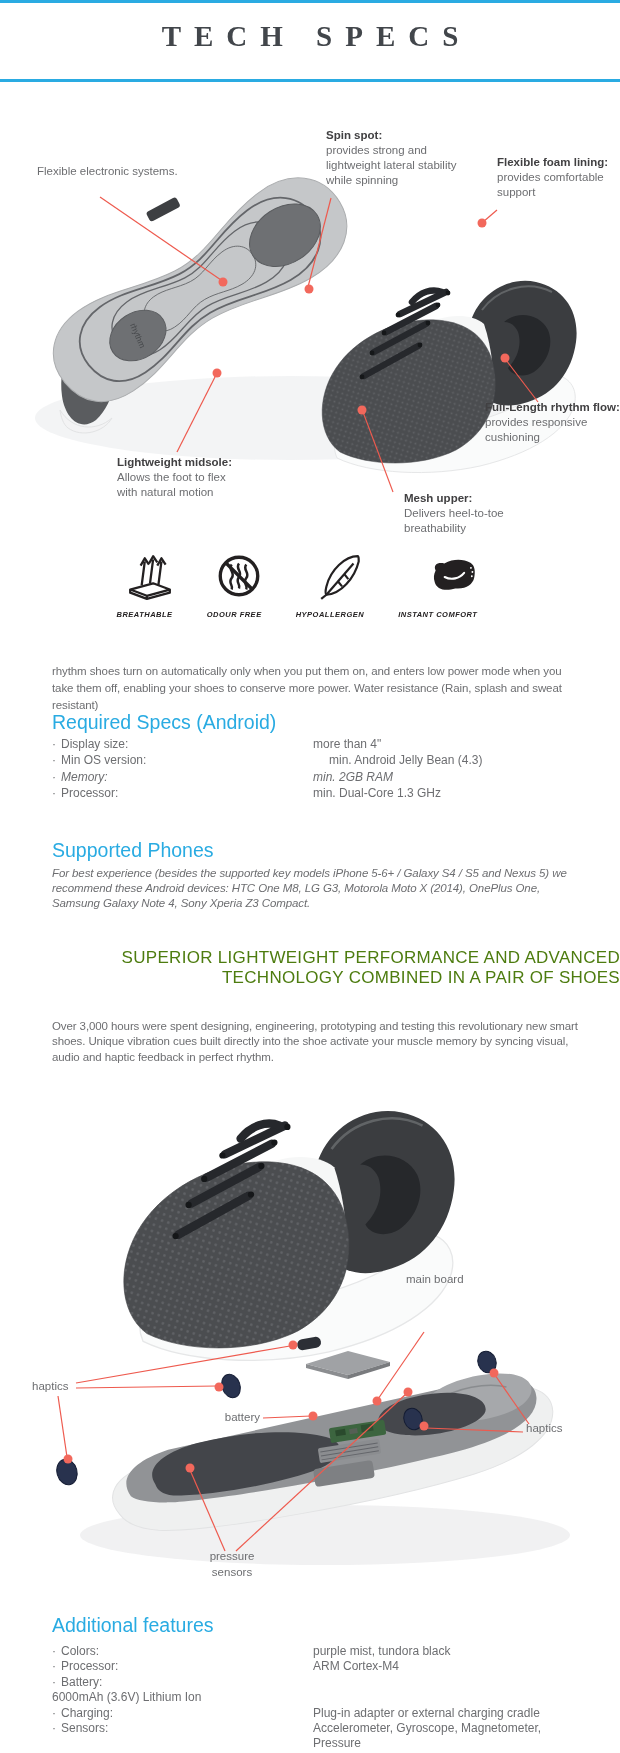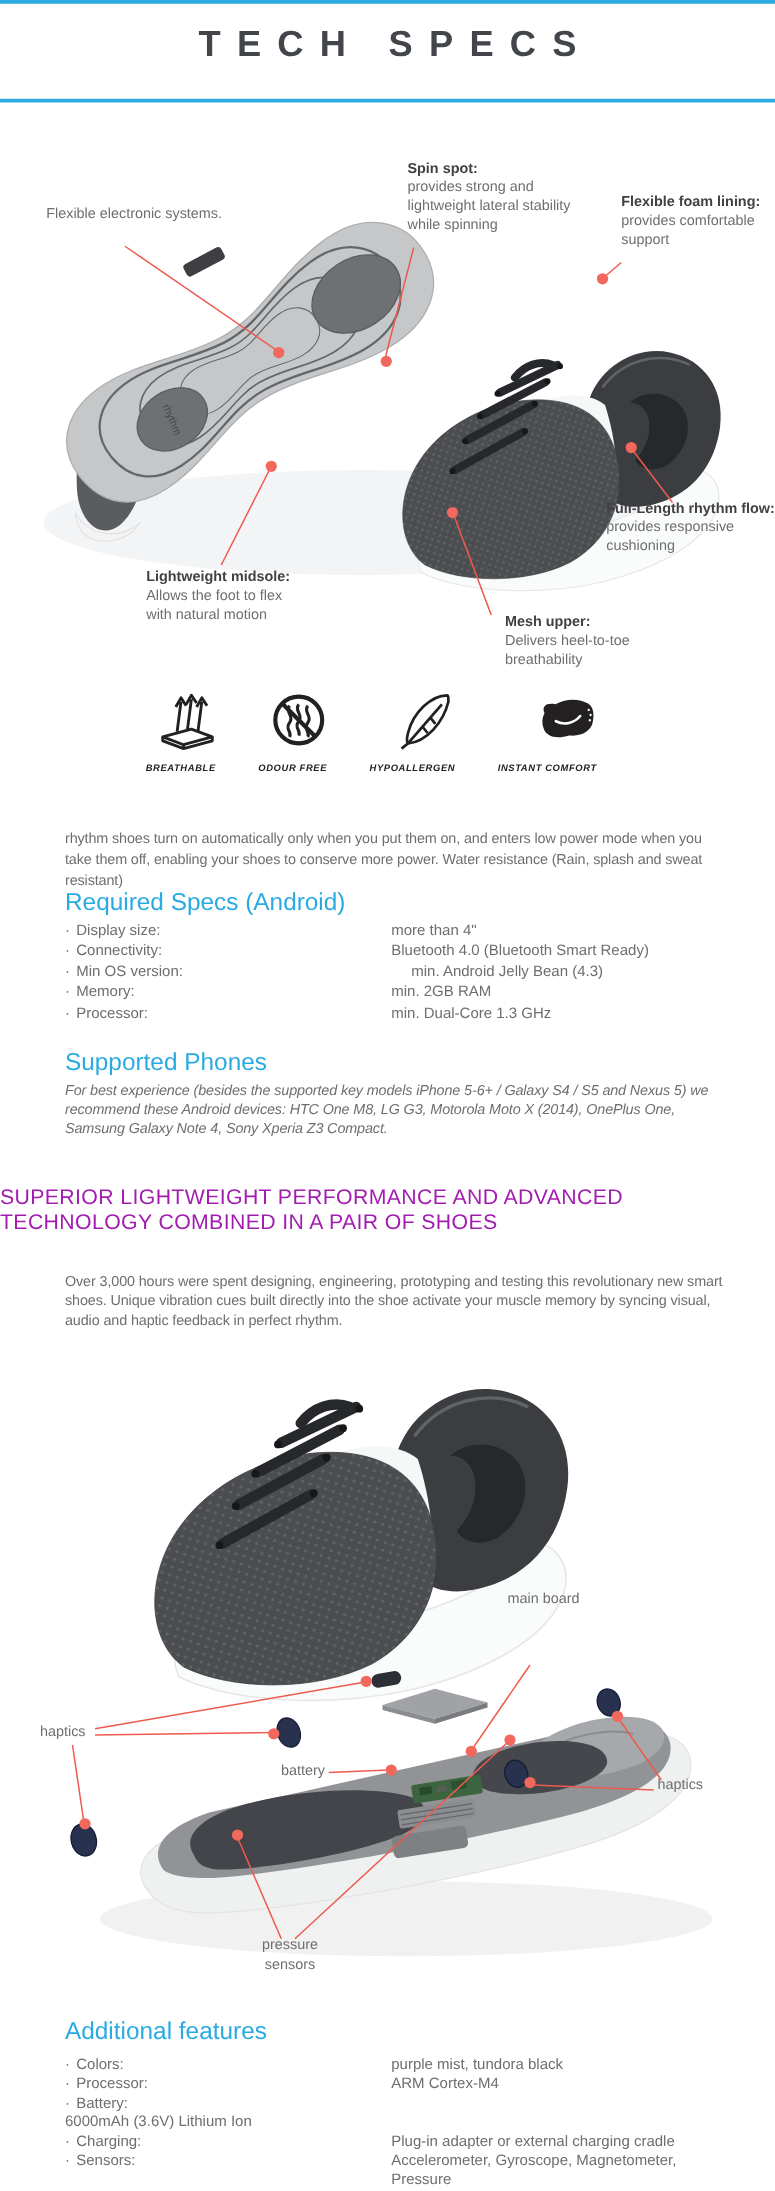--- a/index.html
+++ b/index.html
@@ -13,32 +13,32 @@
   .blue-h{position:absolute;left:52px;font-size:19.5px;font-weight:400;color:#29abe2;}
   .para{position:absolute;left:52px;width:528px;font-size:11.5px;color:#6d6e71;letter-spacing:-0.1px;}
   .speclist{position:absolute;left:52px;width:540px;}
   .spec-row{display:flex;font-size:12px;color:#6d6e71;}
   .spec-row .l{width:261px;}
   .spec-row .l::before{content:"·";margin-right:5px;color:#6d6e71;}
   .spec-row .v{flex:1;}
   .badges{position:absolute;top:551px;left:0;right:26px;display:flex;justify-content:center;gap:34px;}
   .badge{display:flex;flex-direction:column;align-items:flex-end;font-style:italic;}
   .badge .lbl{margin-top:9px;font-size:7.5px;font-weight:700;letter-spacing:0.5px;color:#232021;white-space:nowrap;}
-  .tagline{position:absolute;top:948px;left:0;width:100%;text-align:left;font-size:17px;line-height:20px;
-        color:#a21caf;letter-spacing:0.3px;}
+  .tagline{position:absolute;top:948px;left:0;width:100%;text-align:right;font-size:17px;line-height:20px;
+        color:#4d7c0f;letter-spacing:0.3px;}
   .figlabel{position:absolute;font-size:11.5px;line-height:15.5px;color:#6d6e71;white-space:nowrap;}
   svg{position:absolute;left:0;}
 </style>
 </head>
 <body>
 
 <div class="page">
 
   <div class="hr-blue" style="top:0;"></div>
-  <h1 class="main-title" style="margin:0;">TECH SPECS</h1>
+  <h1 class="main-title" style="margin:0;font-family:Liberation Serif, serif;">TECH SPECS</h1>
   <div class="hr-blue" style="top:79px;"></div>
 
   <svg style="top:80px;" width="620" height="560" viewBox="0 0 620 560" xmlns="http://www.w3.org/2000/svg" xmlns:xlink="http://www.w3.org/1999/xlink">
     <defs>
       <pattern id="meshpat" width="5" height="5" patternUnits="userSpaceOnUse" patternTransform="rotate(18)">
         <rect width="5" height="5" fill="#4b4d50"></rect>
         <circle cx="2.5" cy="2.5" r="1" fill="#606266"></circle>
       </pattern>
       <g id="shoe-side">
         <path d="M337,378 C330,362 338,344 352,338 C390,352 440,352 480,340 C520,328 548,310 560,296 C572,300 578,312 574,326 C566,352 530,374 480,386 C430,397 370,394 337,378 Z" fill="#fafbfb" stroke="#e6e7e8"></path>
@@ -189,29 +189,25 @@
   </div>
 
   <div class="para" style="top:663px;line-height:17px;">rhythm shoes turn on automatically only when you put them on, and enters low power mode when you take them off, enabling your shoes to conserve more power. Water resistance (Rain, splash and sweat resistant)</div>
 
   <h2 class="blue-h" style="top:711px;margin:0;">Required Specs (Android)</h2>
   <div class="speclist" style="top:736px;">
     <div class="spec-row" style="line-height:16.4px;">
       <div class="l">Display size:</div>
       <div class="v">more than 4"</div>
     </div>
-    <div class="spec-row" style="line-height:16.4px;">
-      <div class="l">Connectivity:</div>
-      <div class="v">Bluetooth 4.0 (Bluetooth Smart Ready)</div>
-    </div>
     <div class="spec-row" style="line-height:16.4px;gap:16px;">
       <div class="l">Min OS version:</div>
       <div class="v">min. Android Jelly Bean (4.3)</div>
     </div>
-    <div class="spec-row" style="line-height:16.4px;">
+    <div class="spec-row" style="line-height:16.4px;font-style:italic;">
       <div class="l">Memory:</div>
       <div class="v">min. 2GB RAM</div>
     </div>
     <div class="spec-row" style="line-height:16.4px;">
       <div class="l">Processor:</div>
       <div class="v">min. Dual-Core 1.3 GHz</div>
     </div>
   </div>
 
   <h2 class="blue-h" style="top:839px;margin:0;">Supported Phones</h2>

